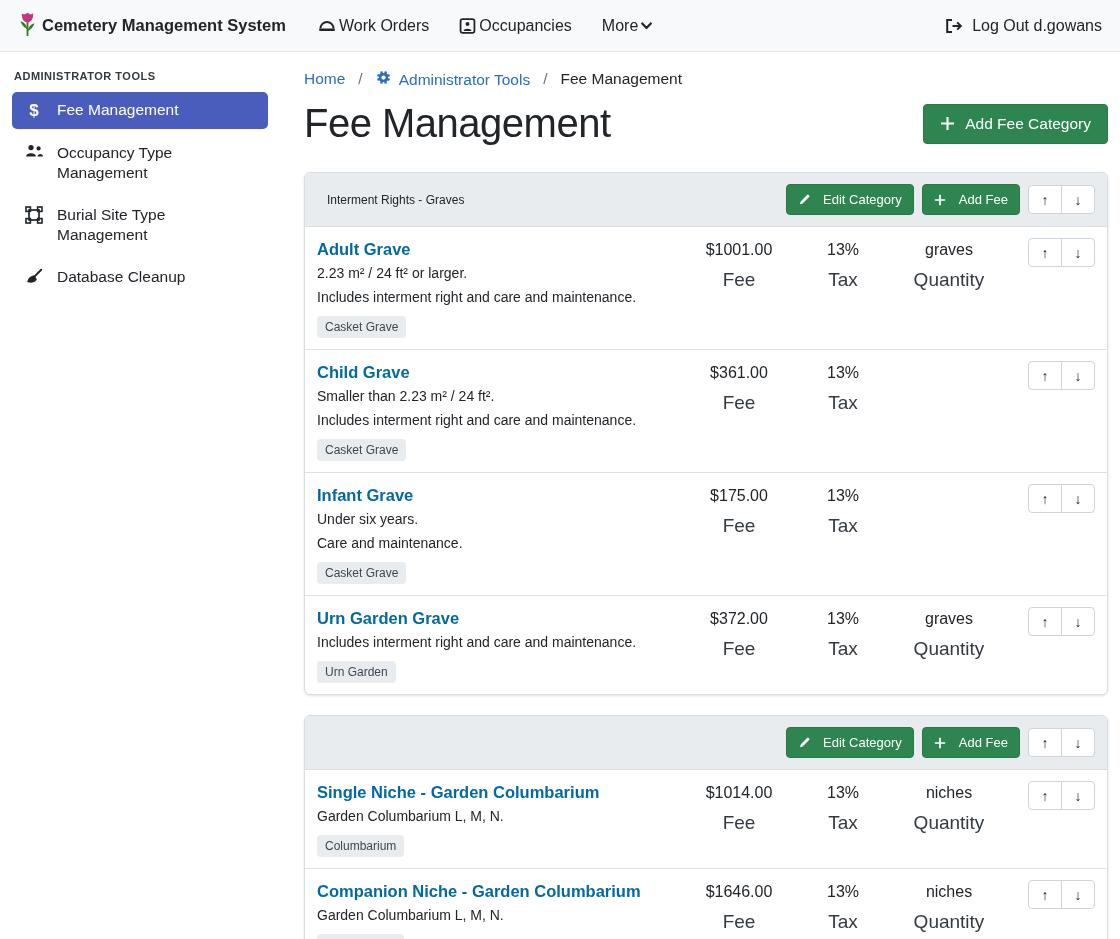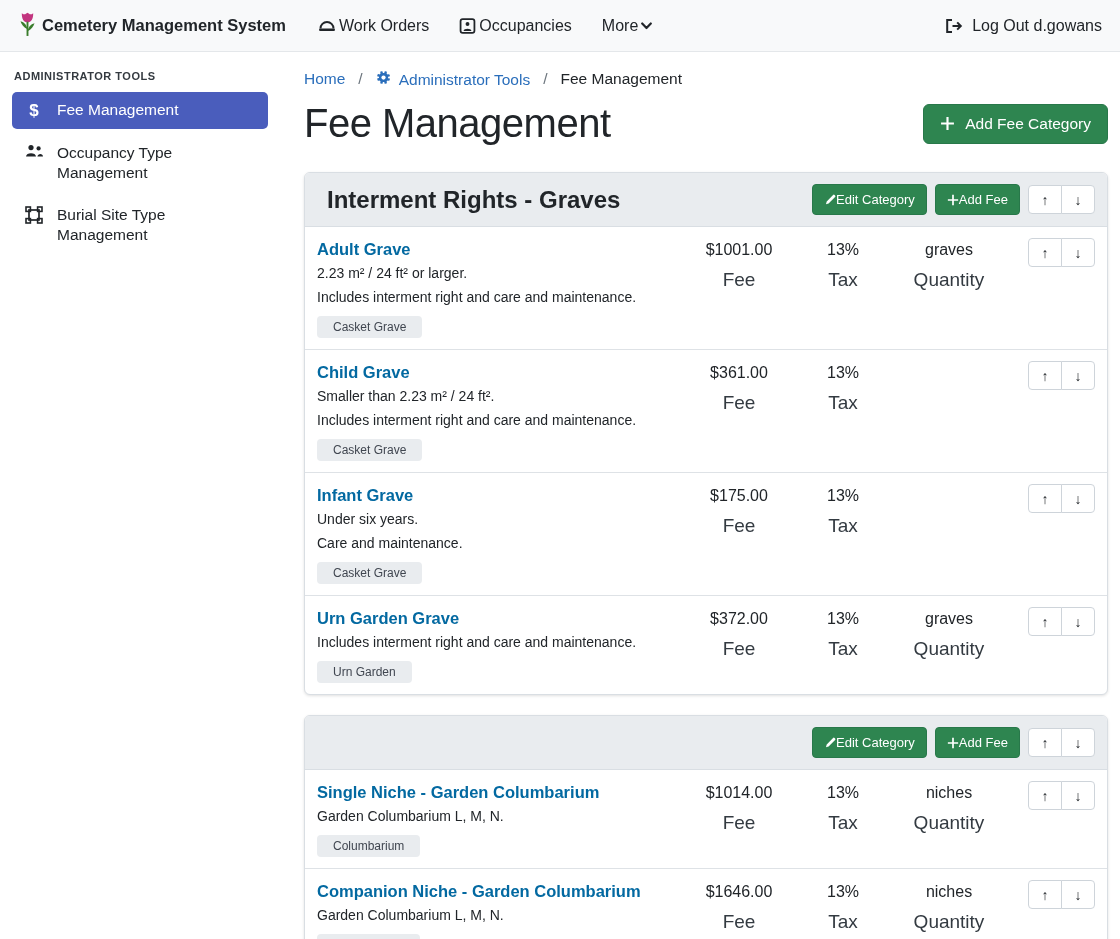--- a/index.html
+++ b/index.html
@@ -35,48 +35,48 @@
   .crumb-link { color:#2a6ebb; text-decoration:none; cursor:pointer; display:flex; align-items:center; gap:8px; }
   .crumb-sep { color:#6c757d; margin:0 13px; }
   .crumb-current { color:#212529; }
 
   
   .title-row { display:flex; justify-content:space-between; align-items:center; margin:12px 0 26px 0; }
   h1.page-title { font-size:40px; font-weight:500; margin:0; color:#212529; letter-spacing:-.5px; }
 
   .green-btn {
     background:#2e8550; border:1px solid #28784a; color:#ffffff; border-radius:4px;
-    display:inline-flex; align-items:center; gap:0; font-size:13px; padding:7px 11px;
+    display:inline-flex; align-items:center; gap:13px; font-size:13px; padding:7px 11px;
     cursor:pointer; font-family:inherit;
   }
   .green-btn svg { display:block; }
-  .add-category-btn { font-size:15.5px; padding:10px 16px; gap:10px;border-radius:6px; }
+  .add-category-btn { font-size:15.5px; padding:10px 16px; gap:10px; }
 
   
   .card { border:1px solid #d9dee3; border-radius:6px; box-shadow:0 1px 3px rgba(0,0,0,.12); margin-bottom:20px; background:#fff; overflow:hidden; }
   .card-header { background:#e9ecef; display:flex; align-items:center; padding:11px 12px 11px 22px; border-bottom:1px solid #d9dee3; }
-  .card-title { font-size:24px; font-weight:700; color:#212529; }
+  .card-title { font-size:12px; font-weight:400; color:#212529; }
   .header-actions { margin-left:auto; display:flex; gap:8px; align-items:center; }
 
   .arrow-group { display:flex; }
   .arrow-btn {
     width:34px; height:29px; background:#fff; border:1px solid #ced4da; color:#212529;
     font-size:14px; cursor:pointer; display:flex; align-items:center; justify-content:center;
     padding:0; font-family:inherit;
   }
   .arrow-btn:first-child { border-radius:4px 0 0 4px; }
   .arrow-btn:last-child { border-radius:0 4px 4px 0; margin-left:-1px; }
 
   
   .fee-row { display:flex; align-items:flex-start; padding:11px 12px; border-bottom:1px solid #dee2e6; }
   .fee-row:last-child { border-bottom:0; }
   .fee-main { flex:1; min-width:0; }
   .fee-name { color:#0369a1; font-weight:600; font-size:16.5px; line-height:23px; text-decoration:none; display:inline-block; cursor:pointer; }
   .fee-desc { font-size:14px; line-height:23px; color:#212529; margin-top:1px; }
-  .badge { display:inline-block; background:#e9ecef; color:#404650; font-size:12px; line-height:1; padding:5px 16px; border-radius:4px; margin-top:7px; }
+  .badge { display:inline-block; background:#e9ecef; color:#404650; font-size:12px; line-height:1; padding:5px 8px; border-radius:4px; margin-top:7px; }
   .col { text-align:center; }
   .col-fee { width:112px; }
   .col-tax { width:96px; }
   .col-qty { width:116px; }
   .col-value { font-size:16px; color:#212529; line-height:23px; }
   .col-label { font-size:19px; color:#333a41; line-height:23px; margin-top:7px; }
   .row-arrows { width:78px; margin-left:10px; display:flex; justify-content:flex-end; }
 </style>
 </head>
 <body>
@@ -166,20 +166,29 @@
           <rect x="1" y="1" width="4.4" height="4.4" fill="none" stroke="currentColor" stroke-width="1.6"></rect>
           <rect x="12.6" y="1" width="4.4" height="4.4" fill="none" stroke="currentColor" stroke-width="1.6"></rect>
           <rect x="1" y="12.6" width="4.4" height="4.4" fill="none" stroke="currentColor" stroke-width="1.6"></rect>
           <rect x="12.6" y="12.6" width="4.4" height="4.4" fill="none" stroke="currentColor" stroke-width="1.6"></rect>
         </svg>
       </span>
       <span>Burial Site Type Management</span>
     </div>
 
 
+    <div class="side-item">
+      <span class="s-icon">
+        <svg width="18" height="18" viewBox="0 0 18 18">
+          <path d="M16.2 1.8 L9.4 8.6" stroke="currentColor" stroke-width="2" stroke-linecap="round"></path>
+          <path d="M9.8 7.6 c-3.4-.3-6.4 1.8-7.6 6.4 c3.3 1.4 7.4 1 9.6-2.4 Z" fill="currentColor"></path>
+        </svg>
+      </span>
+      <span>Database Cleanup</span>
+    </div>
   </aside>
 
   <main>
 
     <div class="breadcrumb">
       <a class="crumb-link">Home</a>
       <span class="crumb-sep">/</span>
       <a class="crumb-link">
         <span>
           <svg width="15" height="15" viewBox="0 0 24 24" fill="#2a6ebb">

